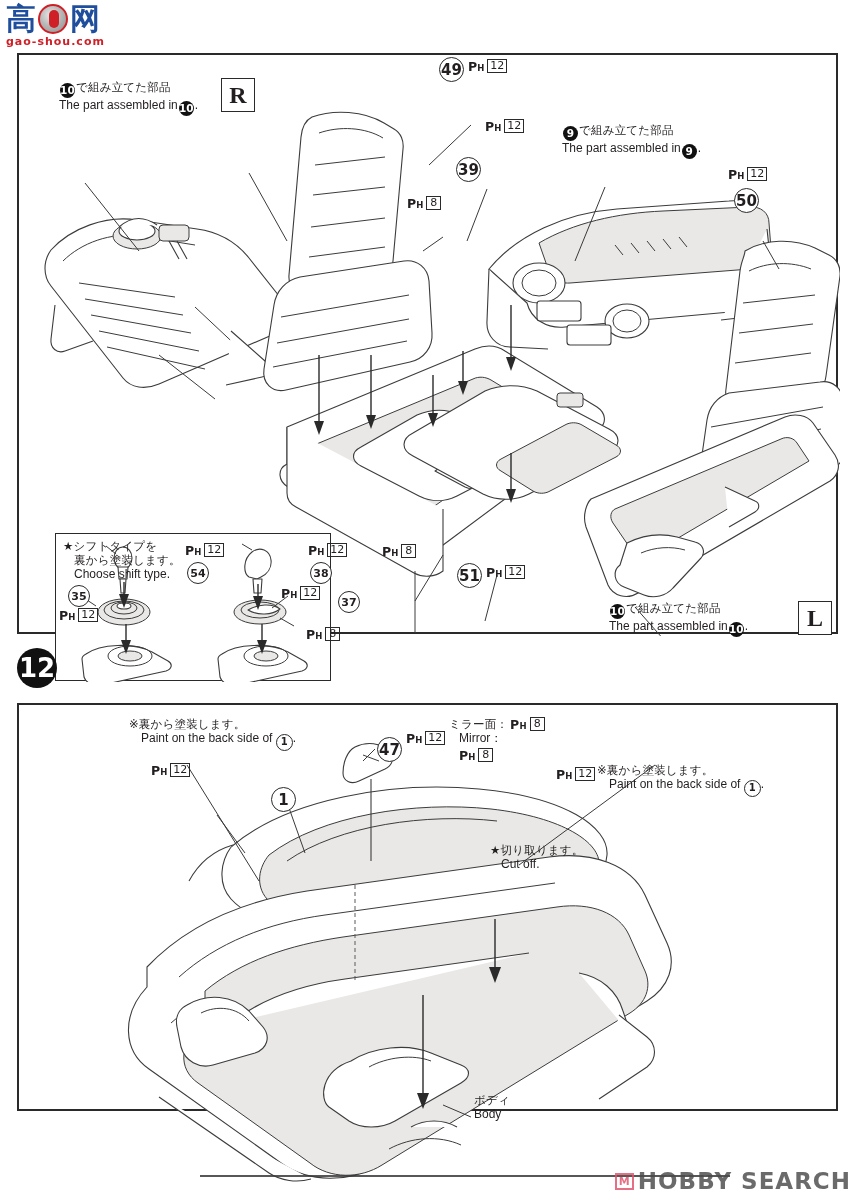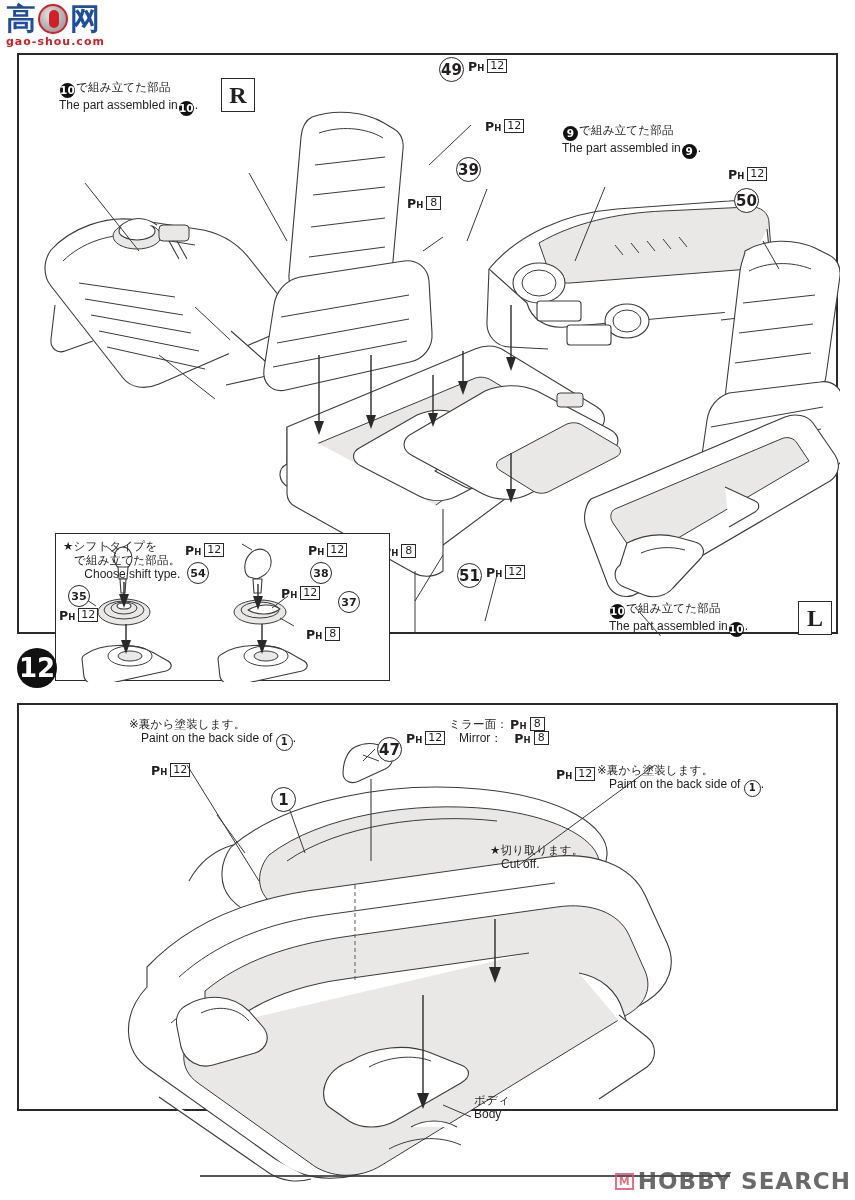--- a/index.html
+++ b/index.html
@@ -99,21 +99,21 @@
 
   
   .lrbox{
     position:absolute;width:32px;height:32px;border:1.6px solid #2a2a2a;
     display:flex;align-items:center;justify-content:center;background:#fff;
     font-size:24px;font-weight:bold;font-family:"Liberation Serif", serif;
   }
 
   
   .subbox{position:absolute;border:1.6px solid #2a2a2a;background:#fff;box-sizing:border-box;}
-  #shift-box{left:36px;top:478px;width:335px;height:148px;}
+  #shift-box{left:36px;top:478px;width:276px;height:148px;}
 
   svg{display:block;}
   .art{position:absolute;pointer-events:none;}
   .ol{fill:#ffffff;stroke:#3c3c3c;stroke-width:1.1;stroke-linejoin:round;}
   .ol2{fill:none;stroke:#3c3c3c;stroke-width:1;}
   .shade{fill:#e9e8e6;stroke:#3c3c3c;stroke-width:1;}
   .shade2{fill:#d9d8d5;stroke:#3c3c3c;stroke-width:1;}
   .arrow{fill:none;stroke:#2a2a2a;stroke-width:1.4;}
   .arrowh{fill:#2a2a2a;}
   .dash{fill:none;stroke:#5a5a5a;stroke-width:1;stroke-dasharray:4 3;}
@@ -339,22 +339,22 @@
           <path d="M60 20 L50 12"></path>
             <path d="M40 72 L28 64"></path>
           <path d="M196 16 L186 10"></path>
             <path d="M216 74 L232 62"></path>
             <path d="M224 84 L238 92"></path>
         </g>
       </svg>
 
       <div class="tblock" style="left:7px;top:5px;">
         <div class="jp">★シフトタイプを</div>
-        <div class="jp" style="padding-left:11px;">で組み立てた部品。</div>
-        <div class="en" style="padding-left:11px;text-align:right;">Choose shift type.</div>
+        <div class="jp" style="padding-left:11px;">裏から塗装します。</div>
+        <div class="en" style="padding-left:11px;">Choose shift type.</div>
       </div>
 
       <div class="ph" style="left:129px;top:9px;">
         <span class="p">P</span>
           <span class="h">H</span>
           <span class="box">12</span>
       </div>
       <div class="pnum sm" style="left:131px;top:28px;">54</div>
 
       <div class="pnum sm" style="left:12px;top:51px;">35</div>
@@ -467,21 +467,21 @@
 
     <div class="tblock" style="left:430px;top:12px;">
       <div class="jp" style="display:flex;align-items:flex-end;gap:2px;">
         <span>ミラー面：</span>
         <span class="ph inl">
           <span class="p">P</span>
             <span class="h">H</span>
             <span class="box">8</span>
         </span>
       </div>
-      <div class="en" style="display:flex;align-items:center;gap:12px;padding-left:10px;">
+      <div class="en" style="display:flex;align-items:flex-start;gap:2px;padding-left:10px;flex-direction:column;">
         <span>Mirror：</span>
         <span class="ph inl">
           <span class="p">P</span>
             <span class="h">H</span>
             <span class="box">8</span>
         </span>
       </div>
     </div>
 
     <div class="ph" style="left:537px;top:62px;">

